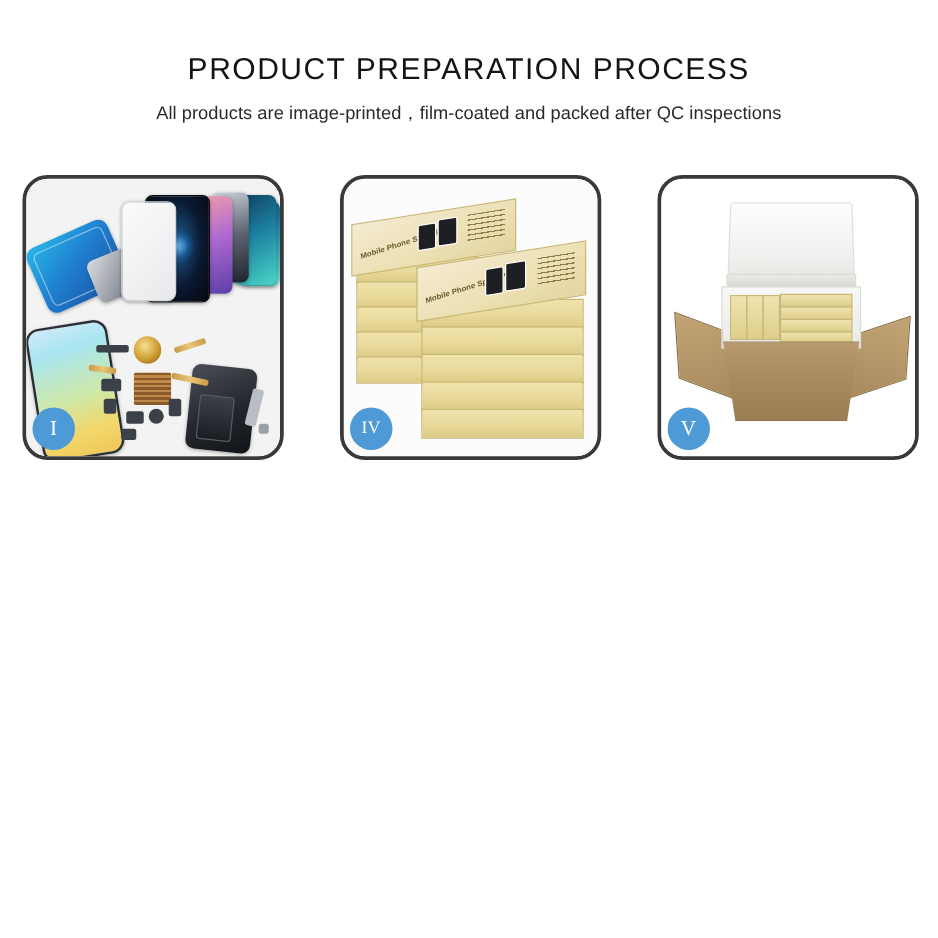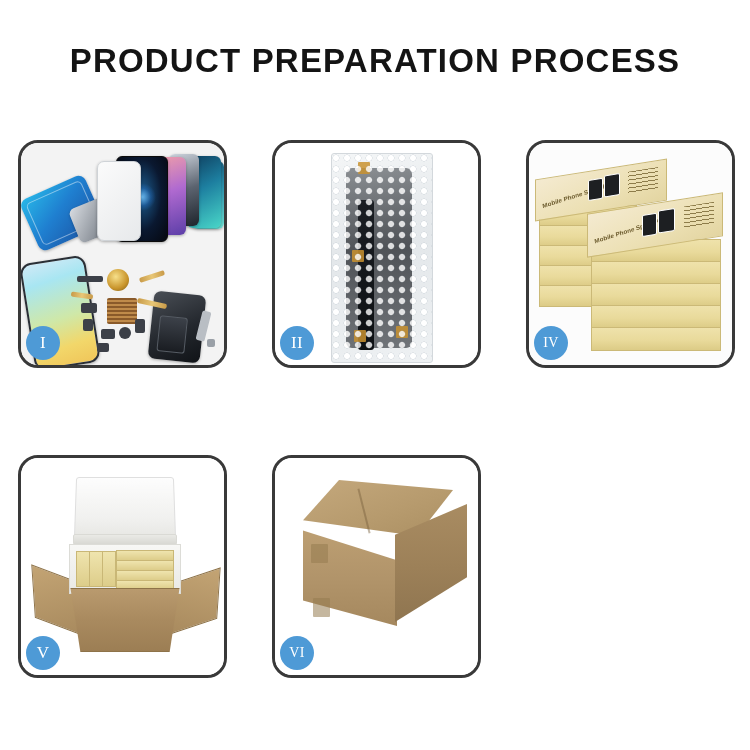--- a/index.html
+++ b/index.html
@@ -16,22 +16,22 @@
     width: 750px;
     height: 750px;
     background: #ffffff;
   }
 
   
   .header { position: absolute; top: 0; left: 0; width: 750px; text-align: center; }
   .title {
     margin: 0;
     padding-top: 42px;
-    font-size: 33px;
-    font-weight: 700;
+    font-size: 24px;
+    font-weight: 400;
     letter-spacing: 1.2px;
     color: #141414;
     font-family: "Liberation Sans", sans-serif;
     white-space: nowrap;
   }
   .subtitle {
     margin: 0;
     padding-top: 11px;
     font-size: 14.6px;
     font-weight: 400;
@@ -345,20 +345,21 @@
     background: rgba(150,124,80,.55); border-radius: 1px;
   }
 </style>
 </head>
 <body>
 
 <div class="page">
 
   <div class="header">
     <h1 class="title">PRODUCT PREPARATION PROCESS</h1>
+    <p class="subtitle">All products are image-printed，film-coated and packed after QC inspections</p>
   </div>
 
   <div class="grid">
 
     <div class="card tint">
       <div class="card-inner">
         <div class="p1">
           <div class="ph ph-a"></div>
           <div class="ph ph-b"></div>
           <div class="ph ph-teal2"></div>
@@ -381,36 +382,20 @@
           <div class="flex-cable" style="left:118px;top:131px;width:26px;transform:rotate(-18deg);"></div>
           <div class="flex-cable" style="left:116px;top:158px;width:30px;transform:rotate(12deg);"></div>
           <div class="flex-cable" style="left:50px;top:150px;width:22px;transform:rotate(8deg);"></div>
           <div class="part" style="left:178px;top:168px;width:9px;height:30px;background:#b9bec4;transform:rotate(14deg);"></div>
           <div class="part" style="left:186px;top:196px;width:8px;height:8px;background:#9aa0a7;"></div>
         </div>
       </div>
       <div class="badge">I</div>
     </div>
 
-    <div class="card">
-      <div class="card-inner">
-        <div class="p2">
-          <div class="bubble-bag">
-            <div class="bag-part"></div>
-            <div class="bag-strip"></div>
-            <div class="bag-tape" style="left:26px;top:8px;"></div>
-            <div class="bag-tape" style="left:20px;top:96px;"></div>
-            <div class="bag-tape" style="left:22px;top:176px;"></div>
-            <div class="bag-tape" style="left:64px;top:172px;"></div>
-            <div class="bubble-overlay"></div>
-          </div>
-        </div>
-      </div>
-      <div class="badge">II</div>
-    </div>
 
 
     <div class="card">
       <div class="card-inner">
         <div class="p4">
 
           <div class="stack-box" style="left:10px;top:62px;width:96px;height:20px;"></div>
           <div class="stack-box" style="left:10px;top:82px;width:96px;height:20px;"></div>
           <div class="stack-box" style="left:10px;top:102px;width:96px;height:20px;"></div>
           <div class="stack-box" style="left:10px;top:122px;width:96px;height:20px;"></div>
@@ -456,28 +441,15 @@
             <div class="ybox" style="left:46px;top:15px;width:56px;height:9px;"></div>
             <div class="ybox" style="left:46px;top:25px;width:56px;height:9px;"></div>
             <div class="ybox" style="left:46px;top:35px;width:56px;height:8px;"></div>
           </div>
           <div class="carton-body"></div>
         </div>
       </div>
       <div class="badge">V</div>
     </div>
 
-    <div class="card">
-      <div class="card-inner">
-        <div class="p6">
-          <div class="c6-top"></div>
-          <div class="c6-left"></div>
-          <div class="c6-right"></div>
-          <div class="c6-seam" style="left:88px;top:30px;width:2px;height:46px;transform:rotate(-14deg);"></div>
-          <div class="c6-tape" style="left:36px;top:86px;"></div>
-          <div class="c6-tape" style="left:38px;top:140px;"></div>
-        </div>
-      </div>
-      <div class="badge small">VI</div>
-    </div>
 
   </div>
 </div>
 
 </body></html>

